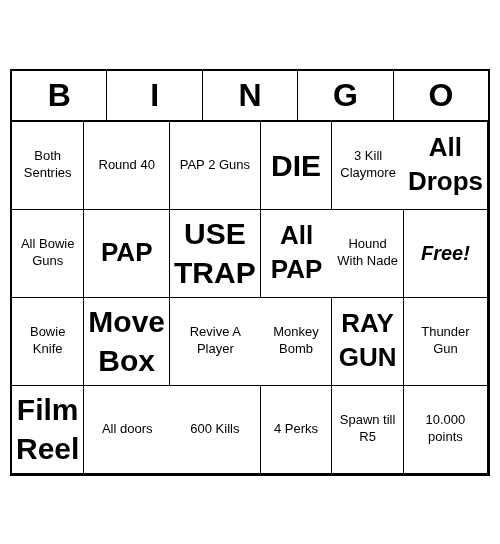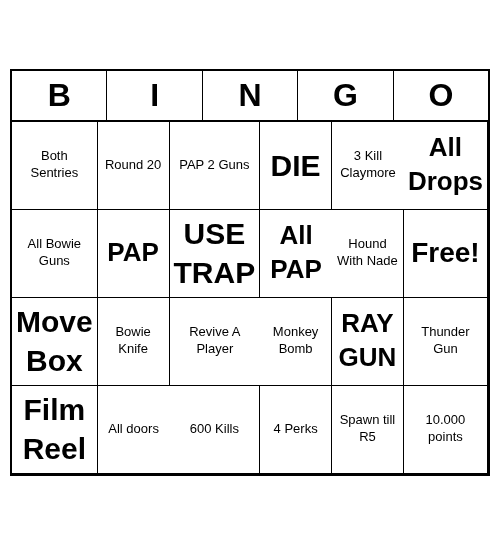--- a/index.html
+++ b/index.html
@@ -56,50 +56,51 @@
     }
     .bingo-cell.large-text {
       font-size: 30px;
       font-weight: bold;
     }
     .bingo-cell.xlarge-text {
       font-size: 26px;
       font-weight: bold;
     }
     .bingo-cell.free {
-      font-size: 28px;
+      font-size: 20px;
       font-weight: bold;
+      font-style: italic;
     }
   </style>
 </head>
 <body>
 
 <div class="bingo-card">
   <div class="bingo-header">
   <div class="bingo-header-cell">B</div>
       <div class="bingo-header-cell">I</div>
       <div class="bingo-header-cell">N</div>
       <div class="bingo-header-cell">G</div>
       <div class="bingo-header-cell">O</div>
     </div>
   <div class="bingo-grid">
   <div class="bingo-cell">Both Sentries</div>
-      <div class="bingo-cell">Round 20</div>
+      <div class="bingo-cell">Round 40</div>
       <div class="bingo-cell">PAP 2 Guns</div>
       <div class="bingo-cell large-text">DIE</div>
       <div class="bingo-cell">3 Kill Claymore</div>
       <div class="bingo-cell xlarge-text">All Drops</div>
       <div class="bingo-cell">All Bowie Guns</div>
       <div class="bingo-cell xlarge-text">PAP</div>
       <div class="bingo-cell large-text">USE TRAP</div>
       <div class="bingo-cell xlarge-text">All PAP</div>
       <div class="bingo-cell">Hound With Nade</div>
       <div class="bingo-cell free">Free!</div>
+      <div class="bingo-cell">Bowie Knife</div>
       <div class="bingo-cell large-text">Move Box</div>
-      <div class="bingo-cell">Bowie Knife</div>
       <div class="bingo-cell">Revive A Player</div>
       <div class="bingo-cell">Monkey Bomb</div>
       <div class="bingo-cell xlarge-text">RAY GUN</div>
       <div class="bingo-cell">Thunder Gun</div>
       <div class="bingo-cell large-text">Film Reel</div>
       <div class="bingo-cell">All doors</div>
       <div class="bingo-cell">600 Kills</div>
       <div class="bingo-cell">4 Perks</div>
       <div class="bingo-cell">Spawn till R5</div>
       <div class="bingo-cell">10.000 points</div>

